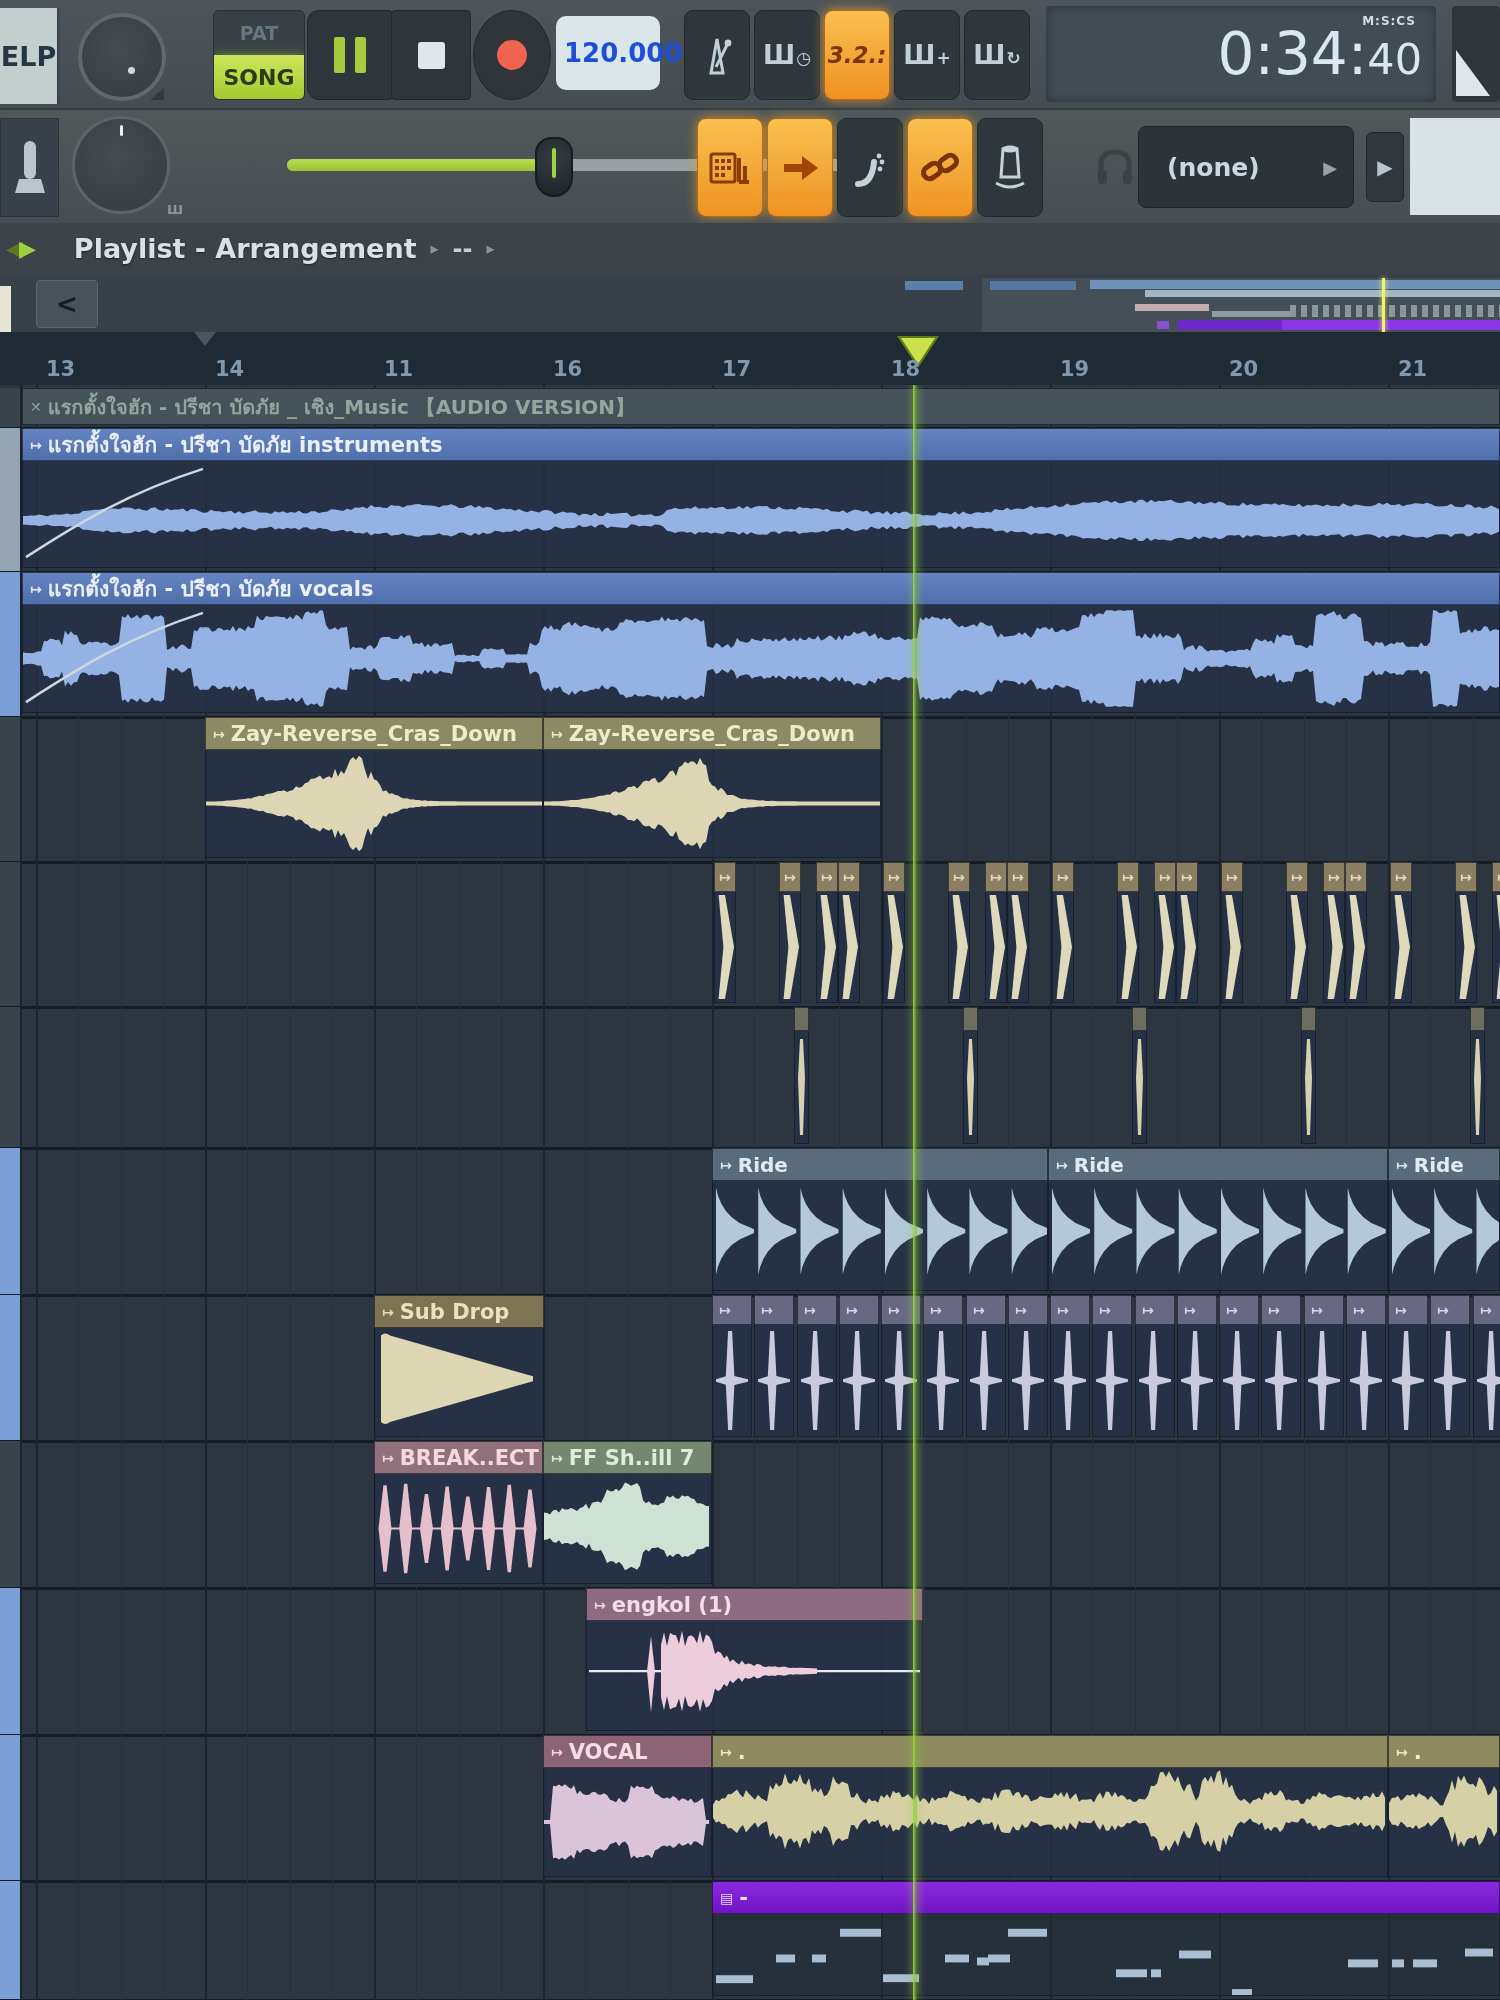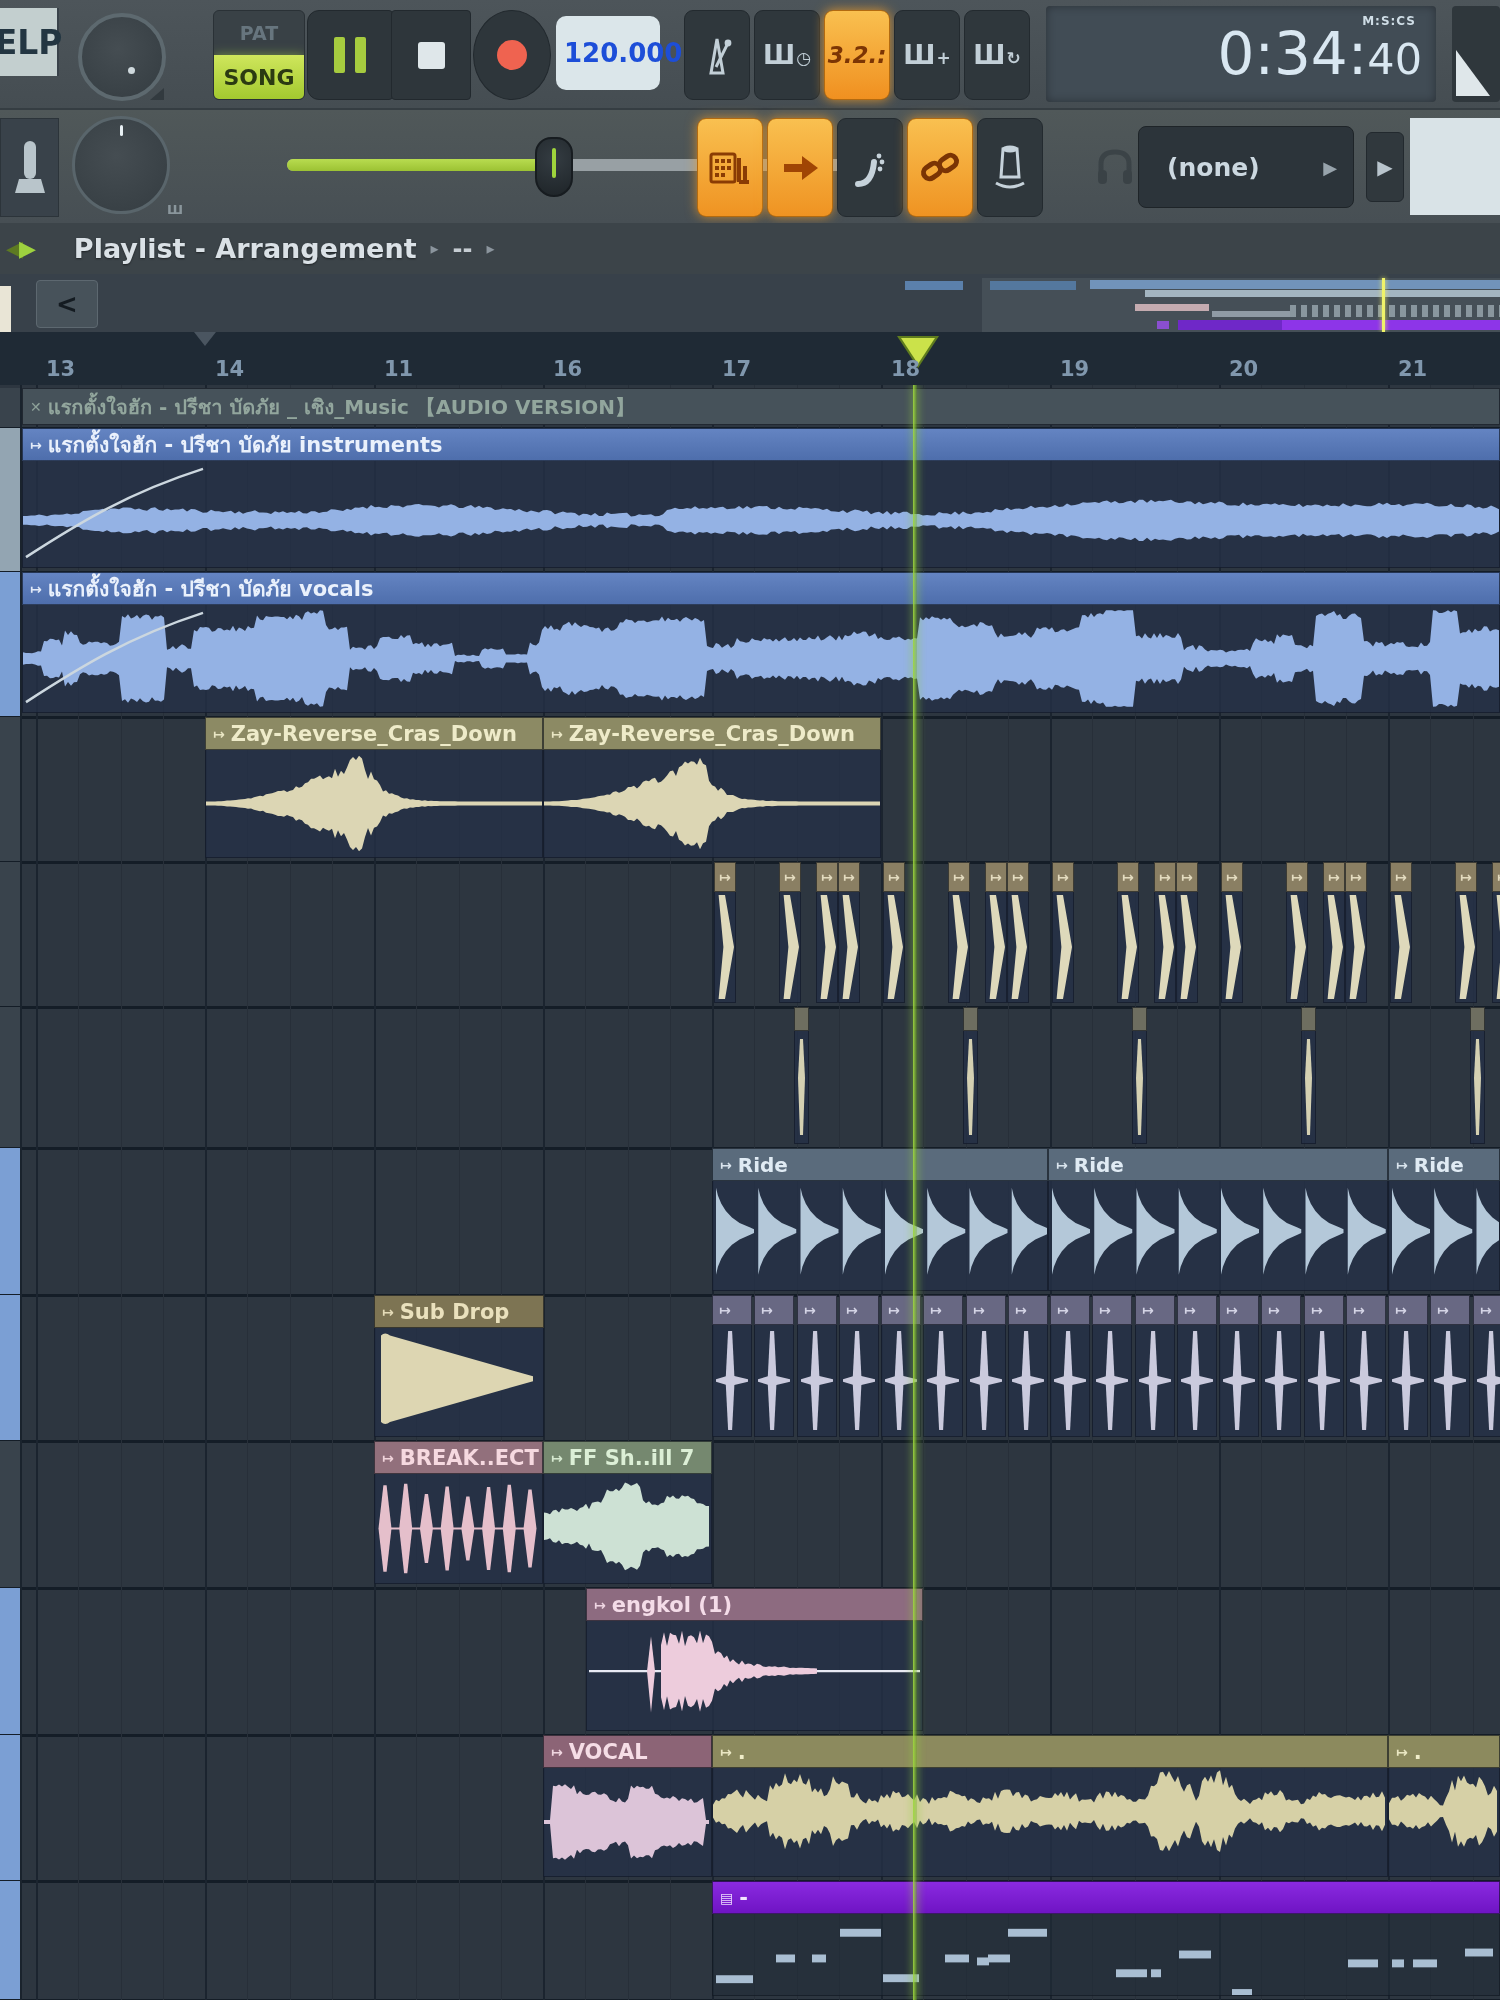--- a/index.html
+++ b/index.html
@@ -1,20 +1,20 @@
 <!DOCTYPE html>
 <html><head>
 <meta charset="utf-8">
 <style>
   html,body{margin:0;padding:0;background:#2d3640;}
   body{width:1500px;height:2000px;overflow:hidden;font-family:"DejaVu Sans",sans-serif;position:relative;}
   #app{position:absolute;inset:0;}
   
   .tb1{position:absolute;left:0;top:0;width:1500px;height:108px;background:linear-gradient(#4d555a,#454d52);border-bottom:2px solid #353d42;}
-  .help-box{position:absolute;left:0;top:8px;width:57px;height:68px;background:#c3cfcf;display:flex;align-items:center;justify-content:center;font-size:33px;font-weight:bold;color:#233642;border-right:2px solid #39424a;}
+  .help-box{position:absolute;left:0;top:8px;width:57px;height:96px;background:#c3cfcf;display:flex;align-items:center;justify-content:center;font-size:27px;font-weight:bold;color:#233642;border-right:2px solid #39424a;}
   .knob{border-radius:50%;background:radial-gradient(circle at 45% 40%,#454d52,#343c41);}
   .knob1{position:absolute;left:78px;top:13px;width:80px;height:80px;border:4px solid #5d696f;}
   .knob1 .kdot{position:absolute;left:58%;top:62%;width:7px;height:7px;border-radius:50%;background:#cfd9dd;}
   .cornertri{position:absolute;left:150px;top:88px;width:0;height:0;border-left:14px solid transparent;border-bottom:12px solid #323a3f;}
   .patsong{position:absolute;left:213px;top:10px;width:90px;height:88px;border-radius:6px;background:#394146;overflow:hidden;border:1px solid #2a3136;}
   .pat{height:44px;display:flex;align-items:center;justify-content:center;font-size:19px;font-weight:bold;color:#67757e;}
   .song{height:44px;display:flex;align-items:center;justify-content:center;font-size:22px;font-weight:bold;color:#2b3a12;background:linear-gradient(#cfe65c,#a3c92f);box-shadow:0 0 10px rgba(180,220,70,.5);}
   .tbtn{position:absolute;top:10px;height:88px;background:#2e363b;border:1px solid #22292e;display:flex;align-items:center;justify-content:center;}
   .tbtn.pause{left:307px;width:84px;border-radius:12px 4px 4px 12px;gap:10px;}
   .tbtn.pause .bar{width:11px;height:36px;background:#a6cb3f;border-radius:2px;}

